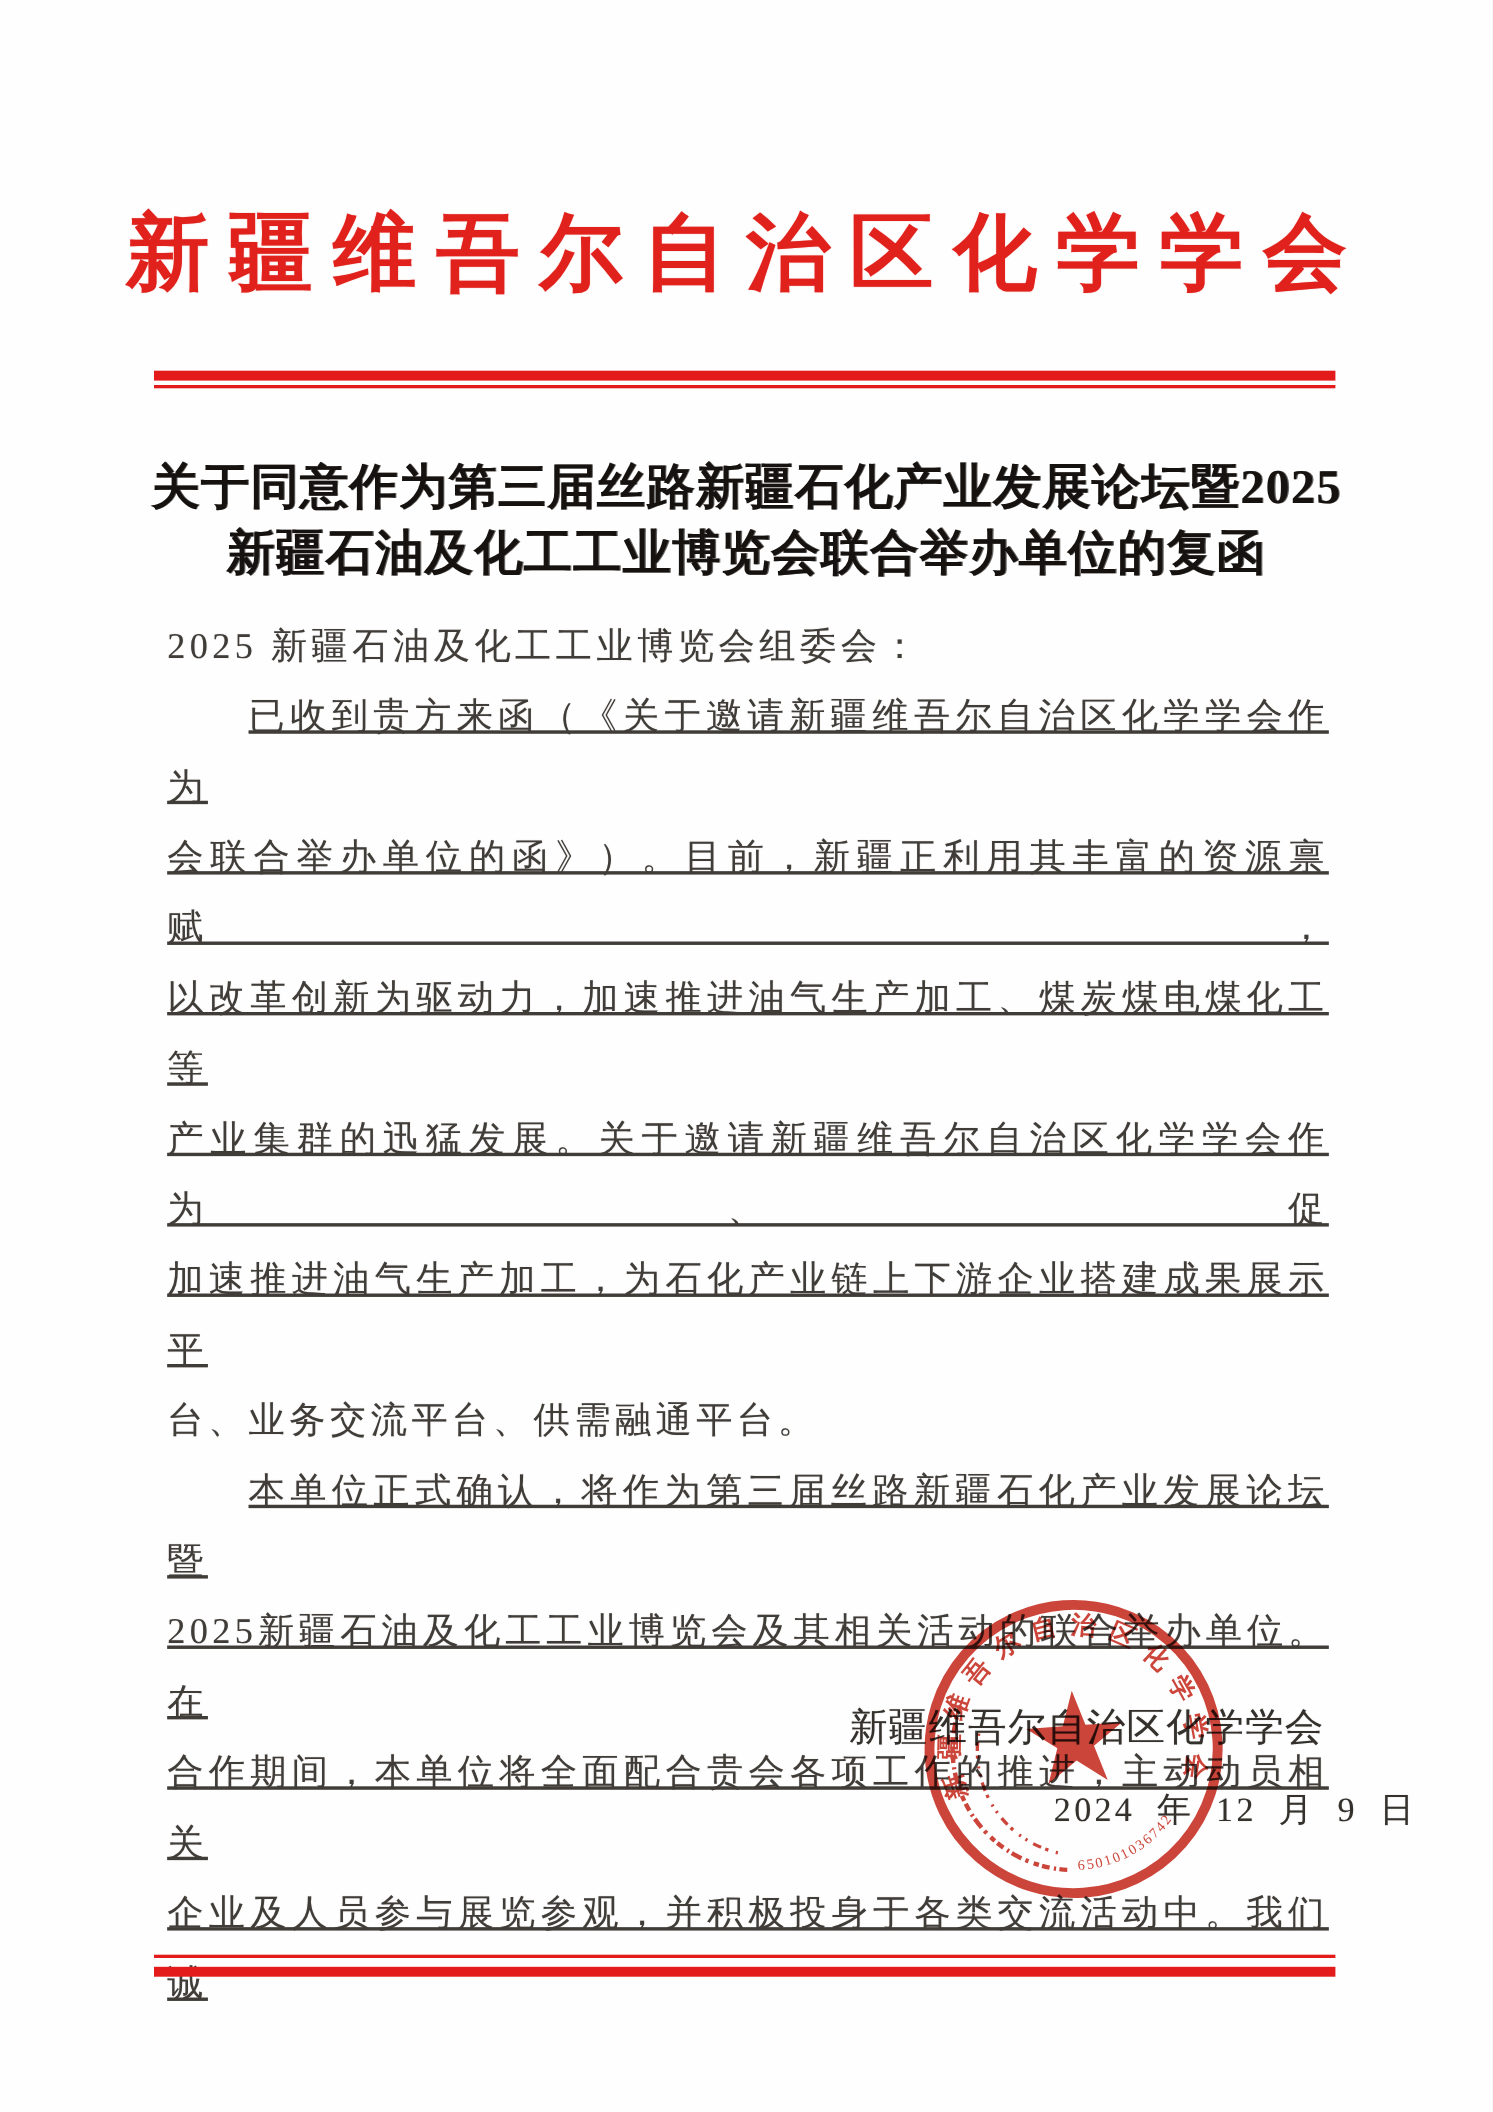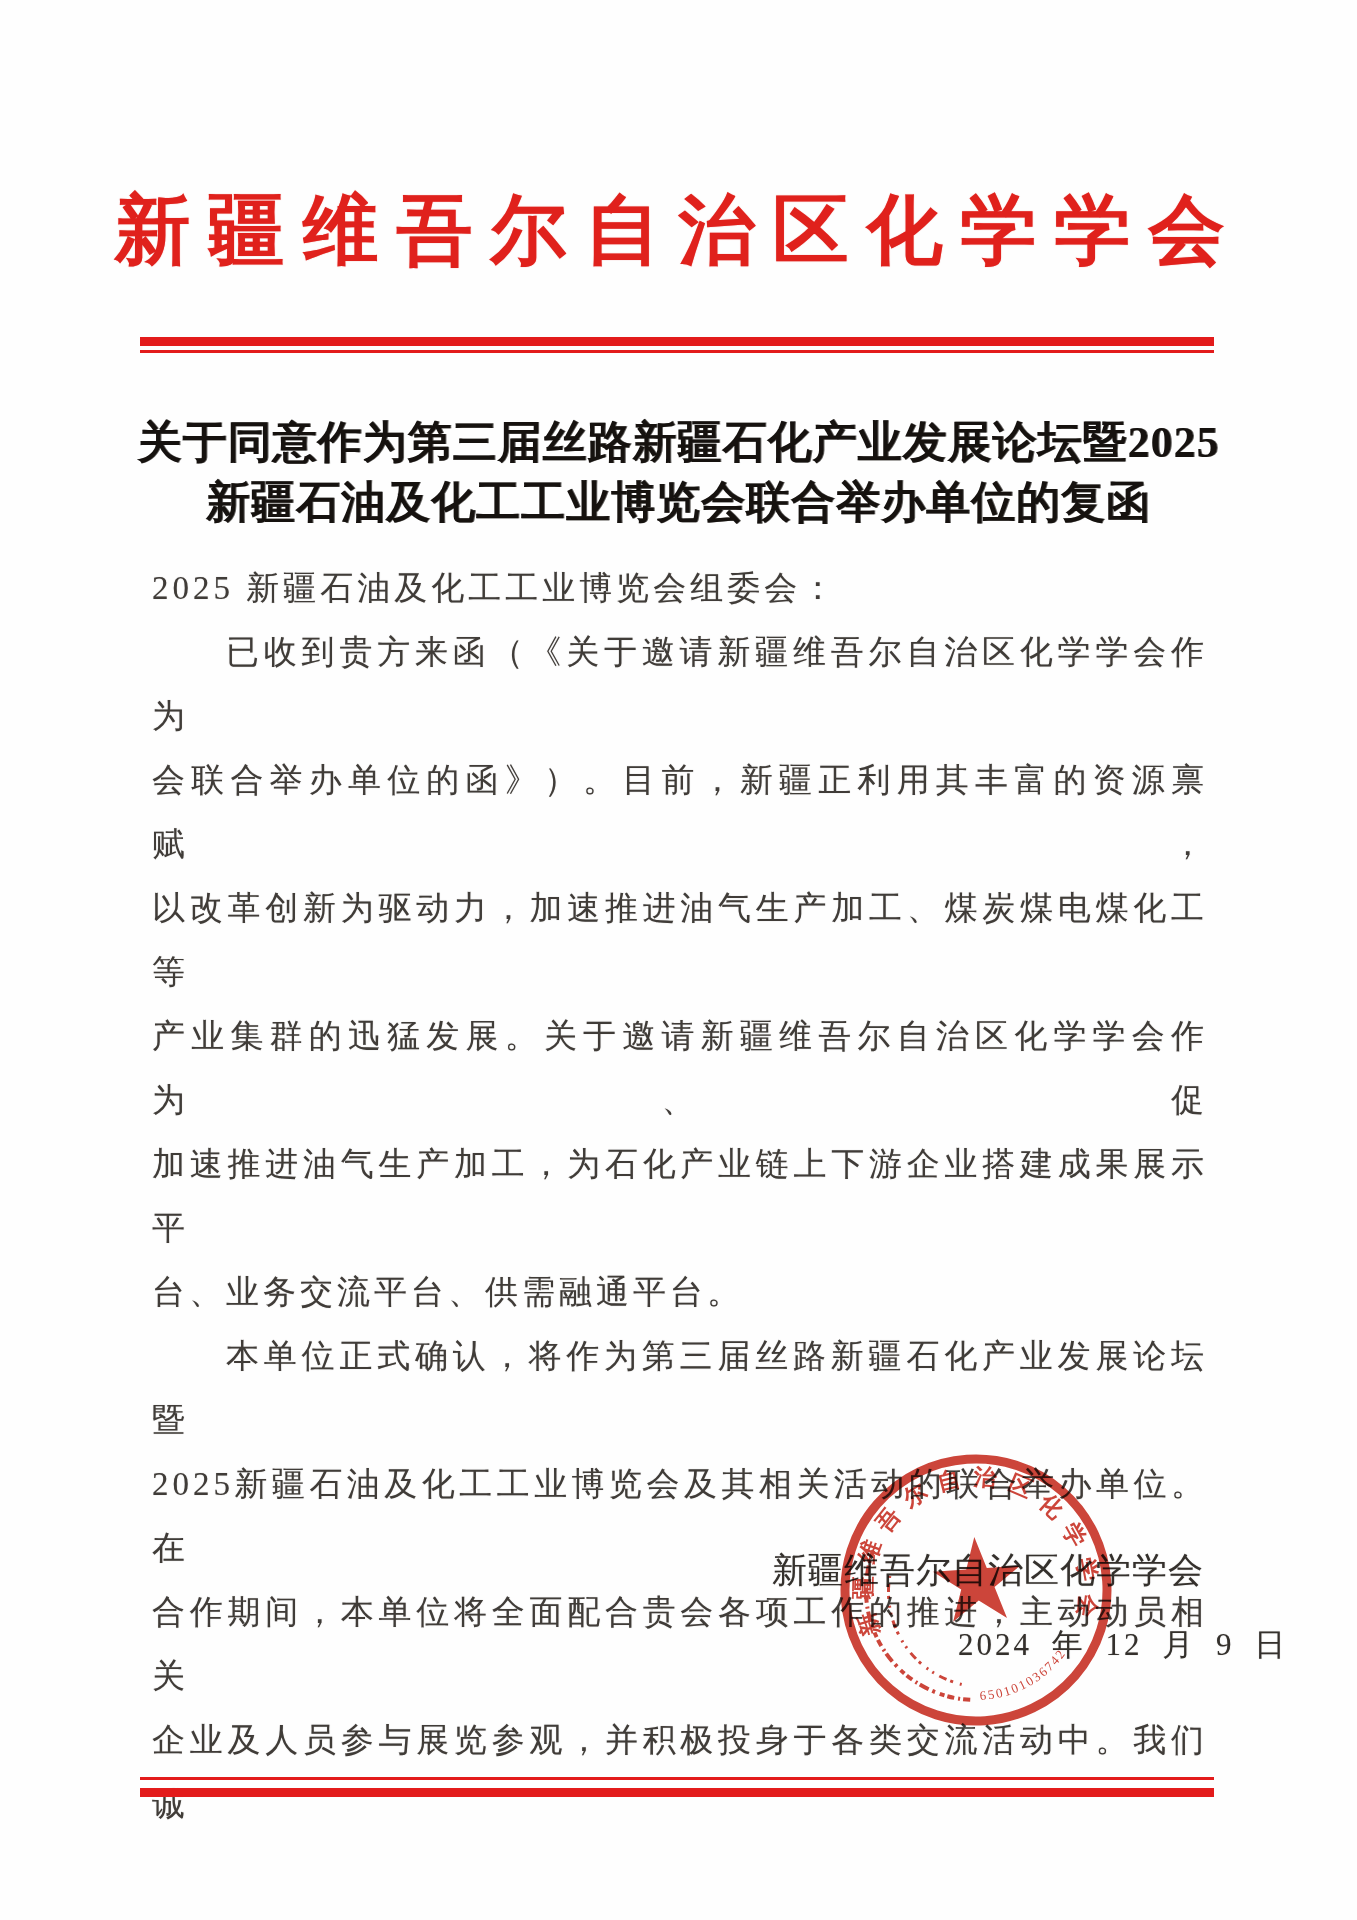--- a/index.html
+++ b/index.html
@@ -37,21 +37,21 @@
   }
   
   .body-block{
     position:absolute;top:556px;left:152px;width:1056px;
     font-size:33px;line-height:64px;
     letter-spacing:4px;
     color:#403c38;
     text-shadow:0 0 1px rgba(64,60,56,.35);
   }
   .line{white-space:nowrap;}
-  .line.full{white-space:normal;text-align:justify;text-align-last:justify;}
+  .line.full{white-space:normal;text-align:justify;text-align-last:justify;text-decoration:underline;}
   .line.indent{text-indent:74px;}
   
   .signature{
     position:absolute;top:1547px;left:772px;
     font-size:35px;letter-spacing:1px;color:#34302c;
     text-shadow:0 0 1px rgba(52,48,44,.35);
     white-space:nowrap;
   }
   .date{
     position:absolute;top:1624px;left:958px;

